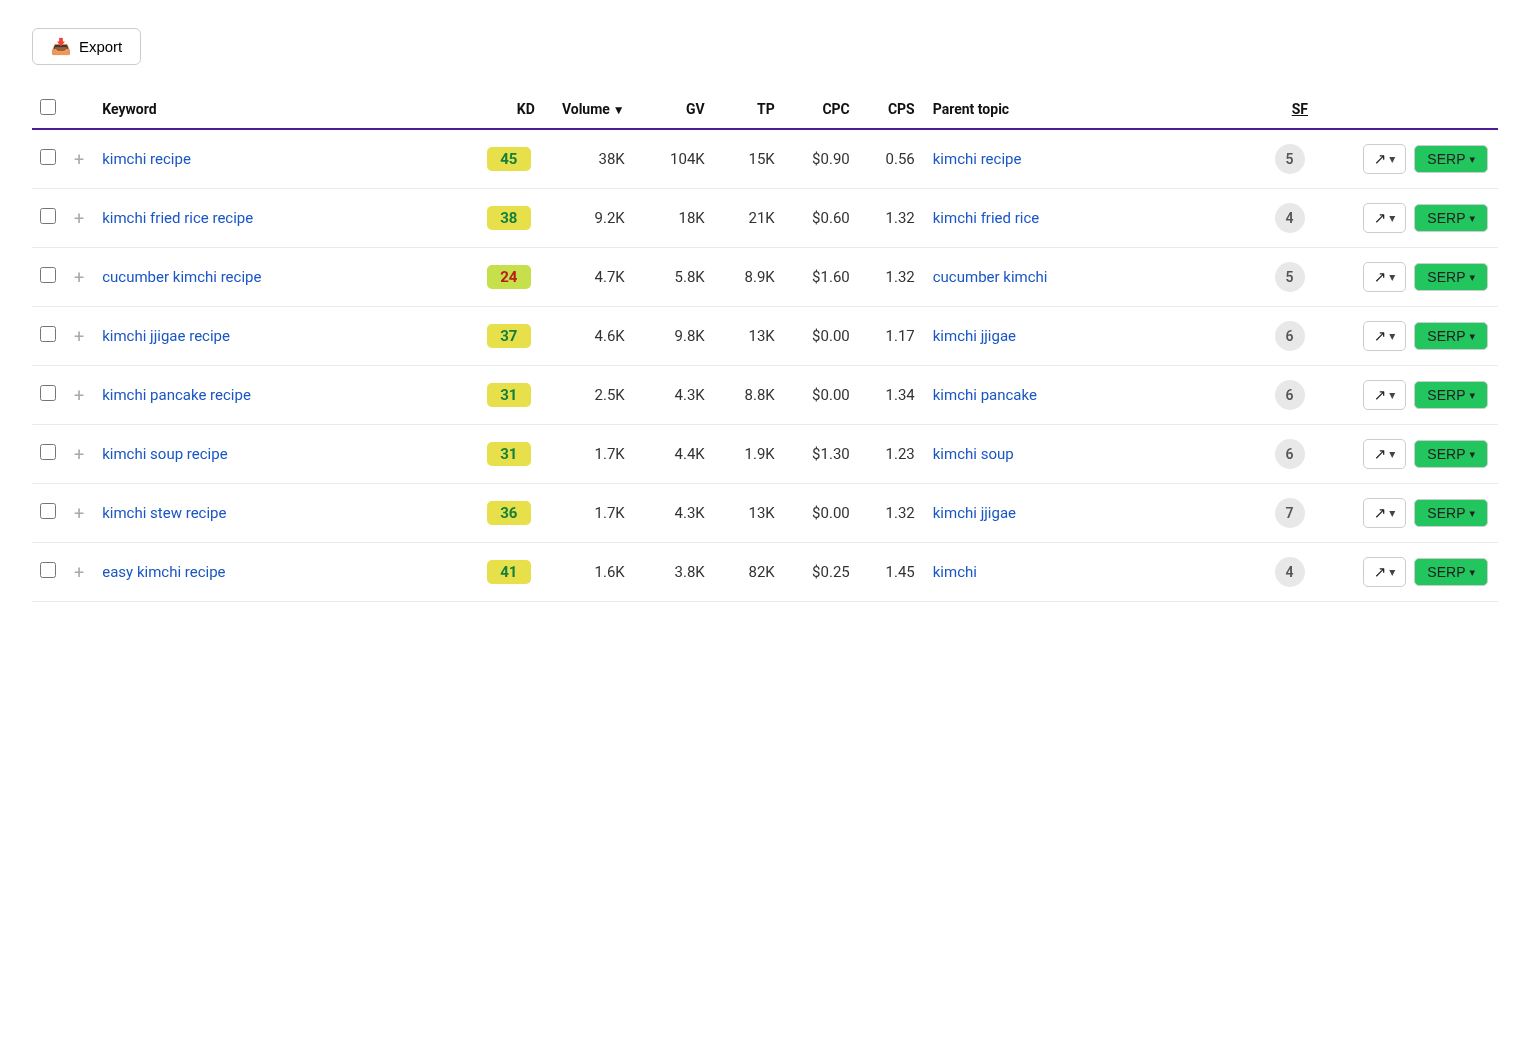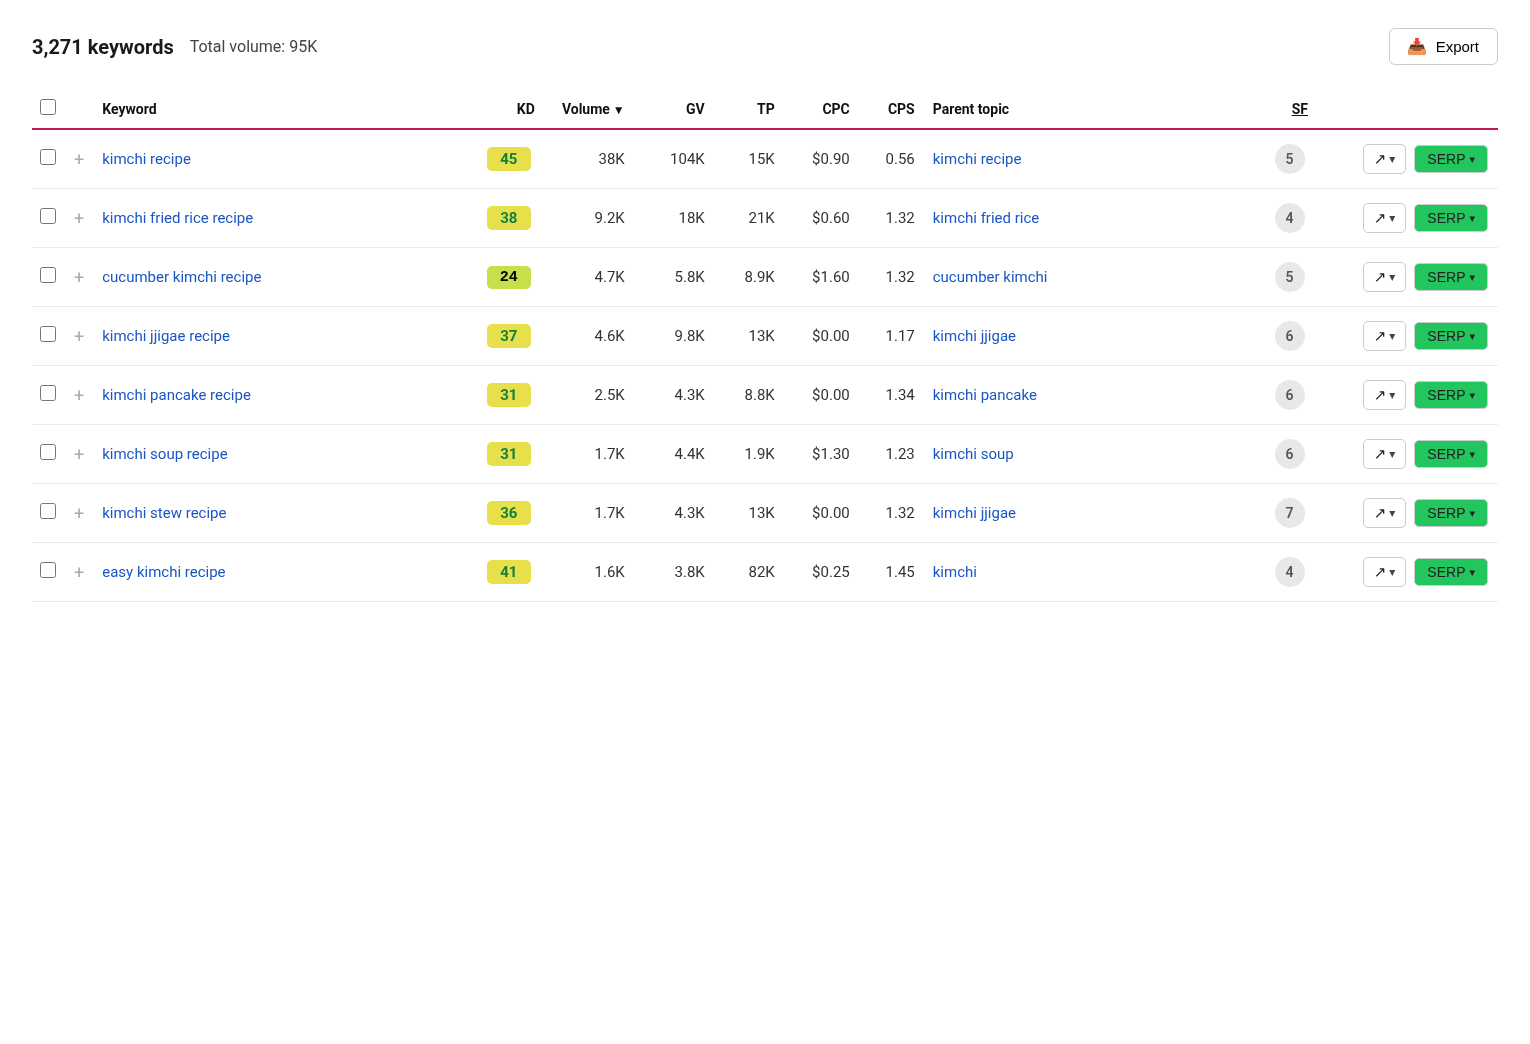--- a/index.html
+++ b/index.html
@@ -46,21 +46,21 @@
     }
     table {
       width: 100%;
       border-collapse: collapse;
     }
     thead th {
       text-align: left;
       padding: 10px 10px 10px 8px;
       font-weight: 700;
       font-size: 14px;
-      border-bottom: 2px solid #be185d;
+      border-bottom: 2px solid #4c1d95;
       color: #111;
       white-space: nowrap;
     }
     thead th.numeric { text-align: right; }
     thead th.center { text-align: right; }
     tbody tr {
       border-bottom: 1px solid #ebebeb;
     }
     tbody td {
       padding: 14px 10px 14px 8px;
@@ -80,21 +80,21 @@
     .kd-badge {
       display: inline-block;
       border-radius: 5px;
       padding: 3px 10px;
       font-weight: 700;
       font-size: 15px;
       min-width: 44px;
       text-align: center;
     }
     .kd-yellow { background: #e8e04a; color: #15803d; }
-    .kd-green { background: #c5e04a; color: #000000; font-family: Liberation Mono, monospace; }
+    .kd-green { background: #c5e04a; color: #b91c1c; }
     .parent-topic-link {
       color: #1a56c4;
       text-decoration: none;
     }
     .sf-badge {
       display: inline-flex;
       align-items: center;
       justify-content: center;
       border-radius: 50%;
       background: #e8e8e8;
@@ -153,24 +153,20 @@
     .col-sf { width: 55px; text-align: center; text-decoration: underline; }
     .col-actions { width: 180px; text-align: right; }
     .sort-arrow { font-size: 12px; margin-left: 3px; }
   </style>
 </head>
 <body>
 
 <div class="page-wrapper">
 
   <div class="header-row">
-    <div class="header-left">
-      <span class="keywords-count">3,271 keywords</span>
-      <span class="total-volume">Total volume: 95K</span>
-    </div>
     <button class="export-btn">
       <span style="font-size:16px;">📥</span>
       <span>Export</span>
     </button>
   </div>
 
   <table>
     <thead>
       <tr>
         <th class="checkbox-col">

